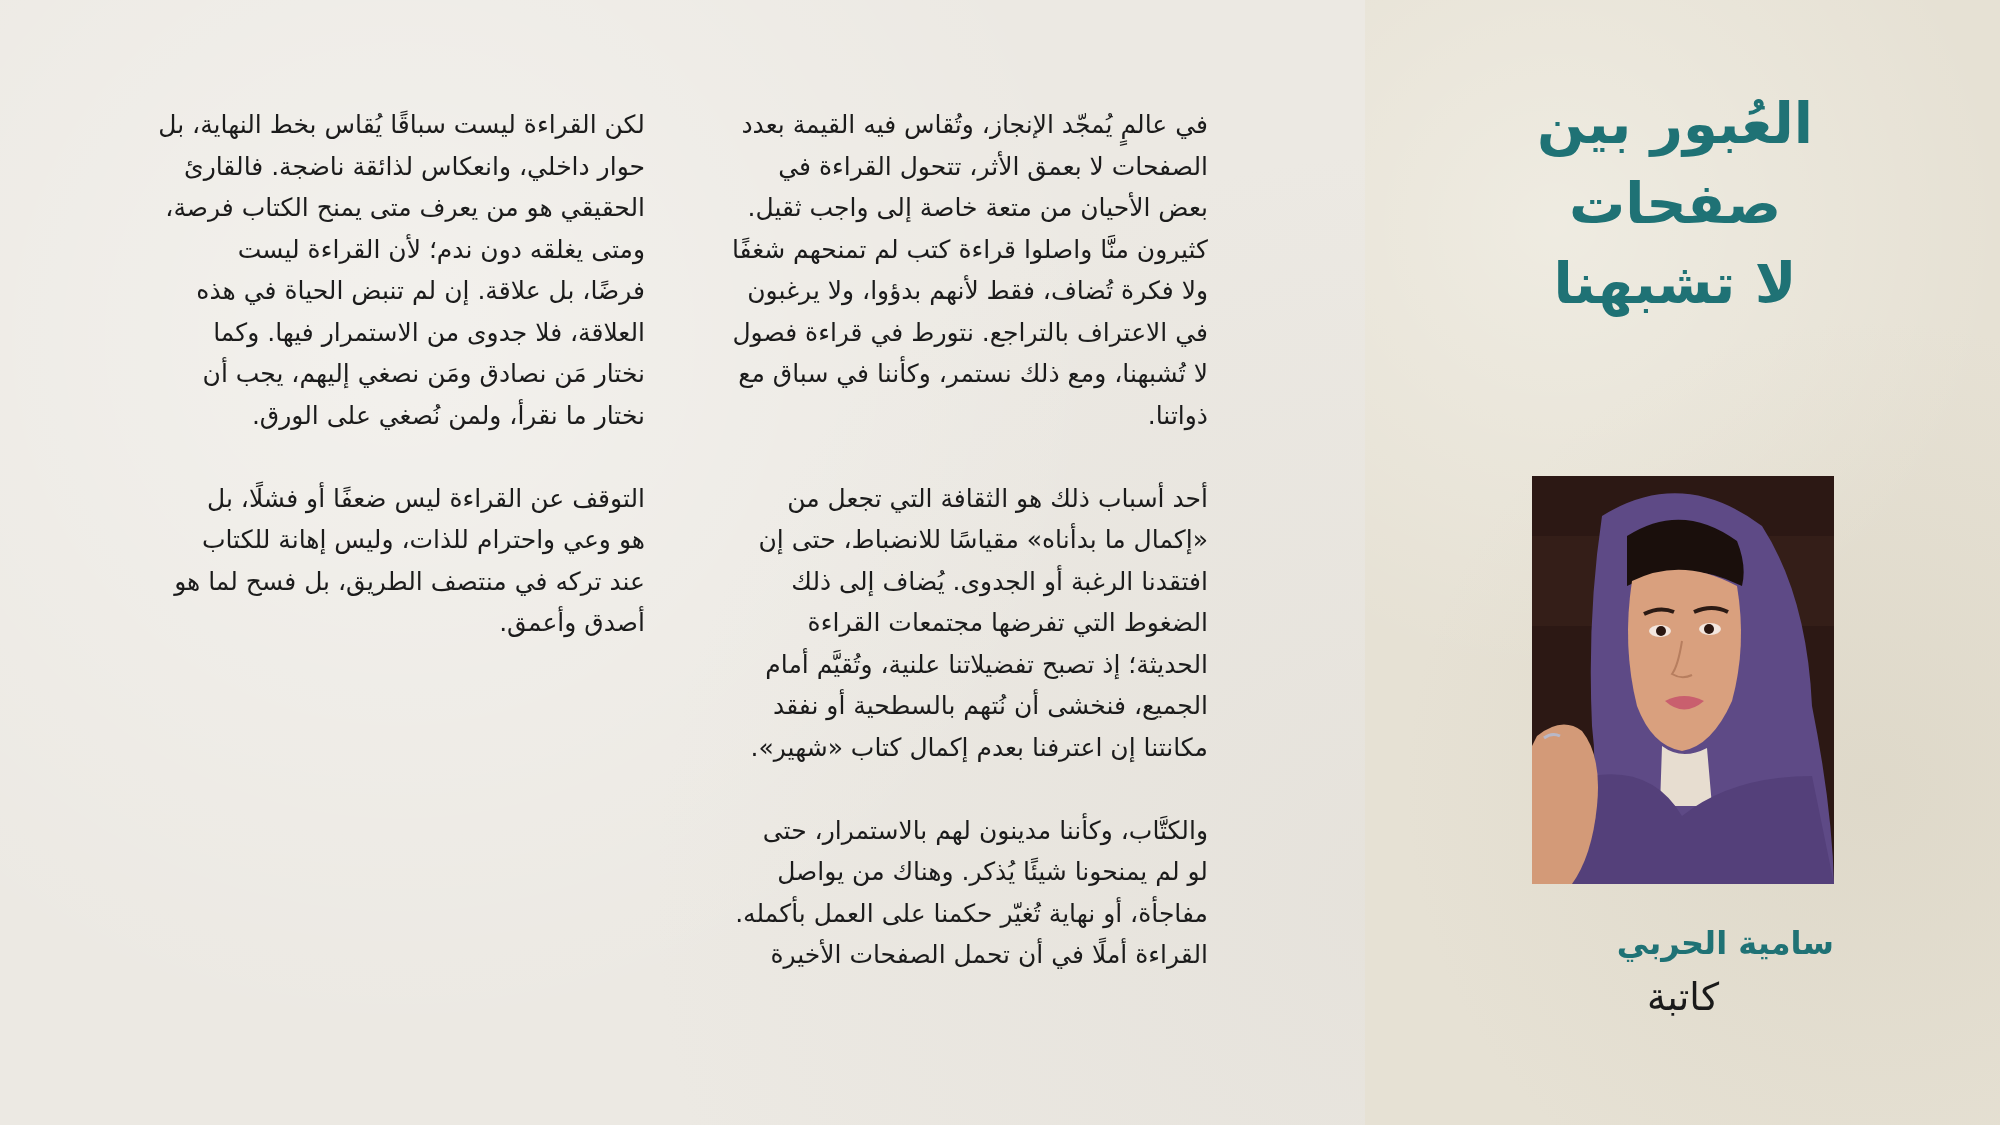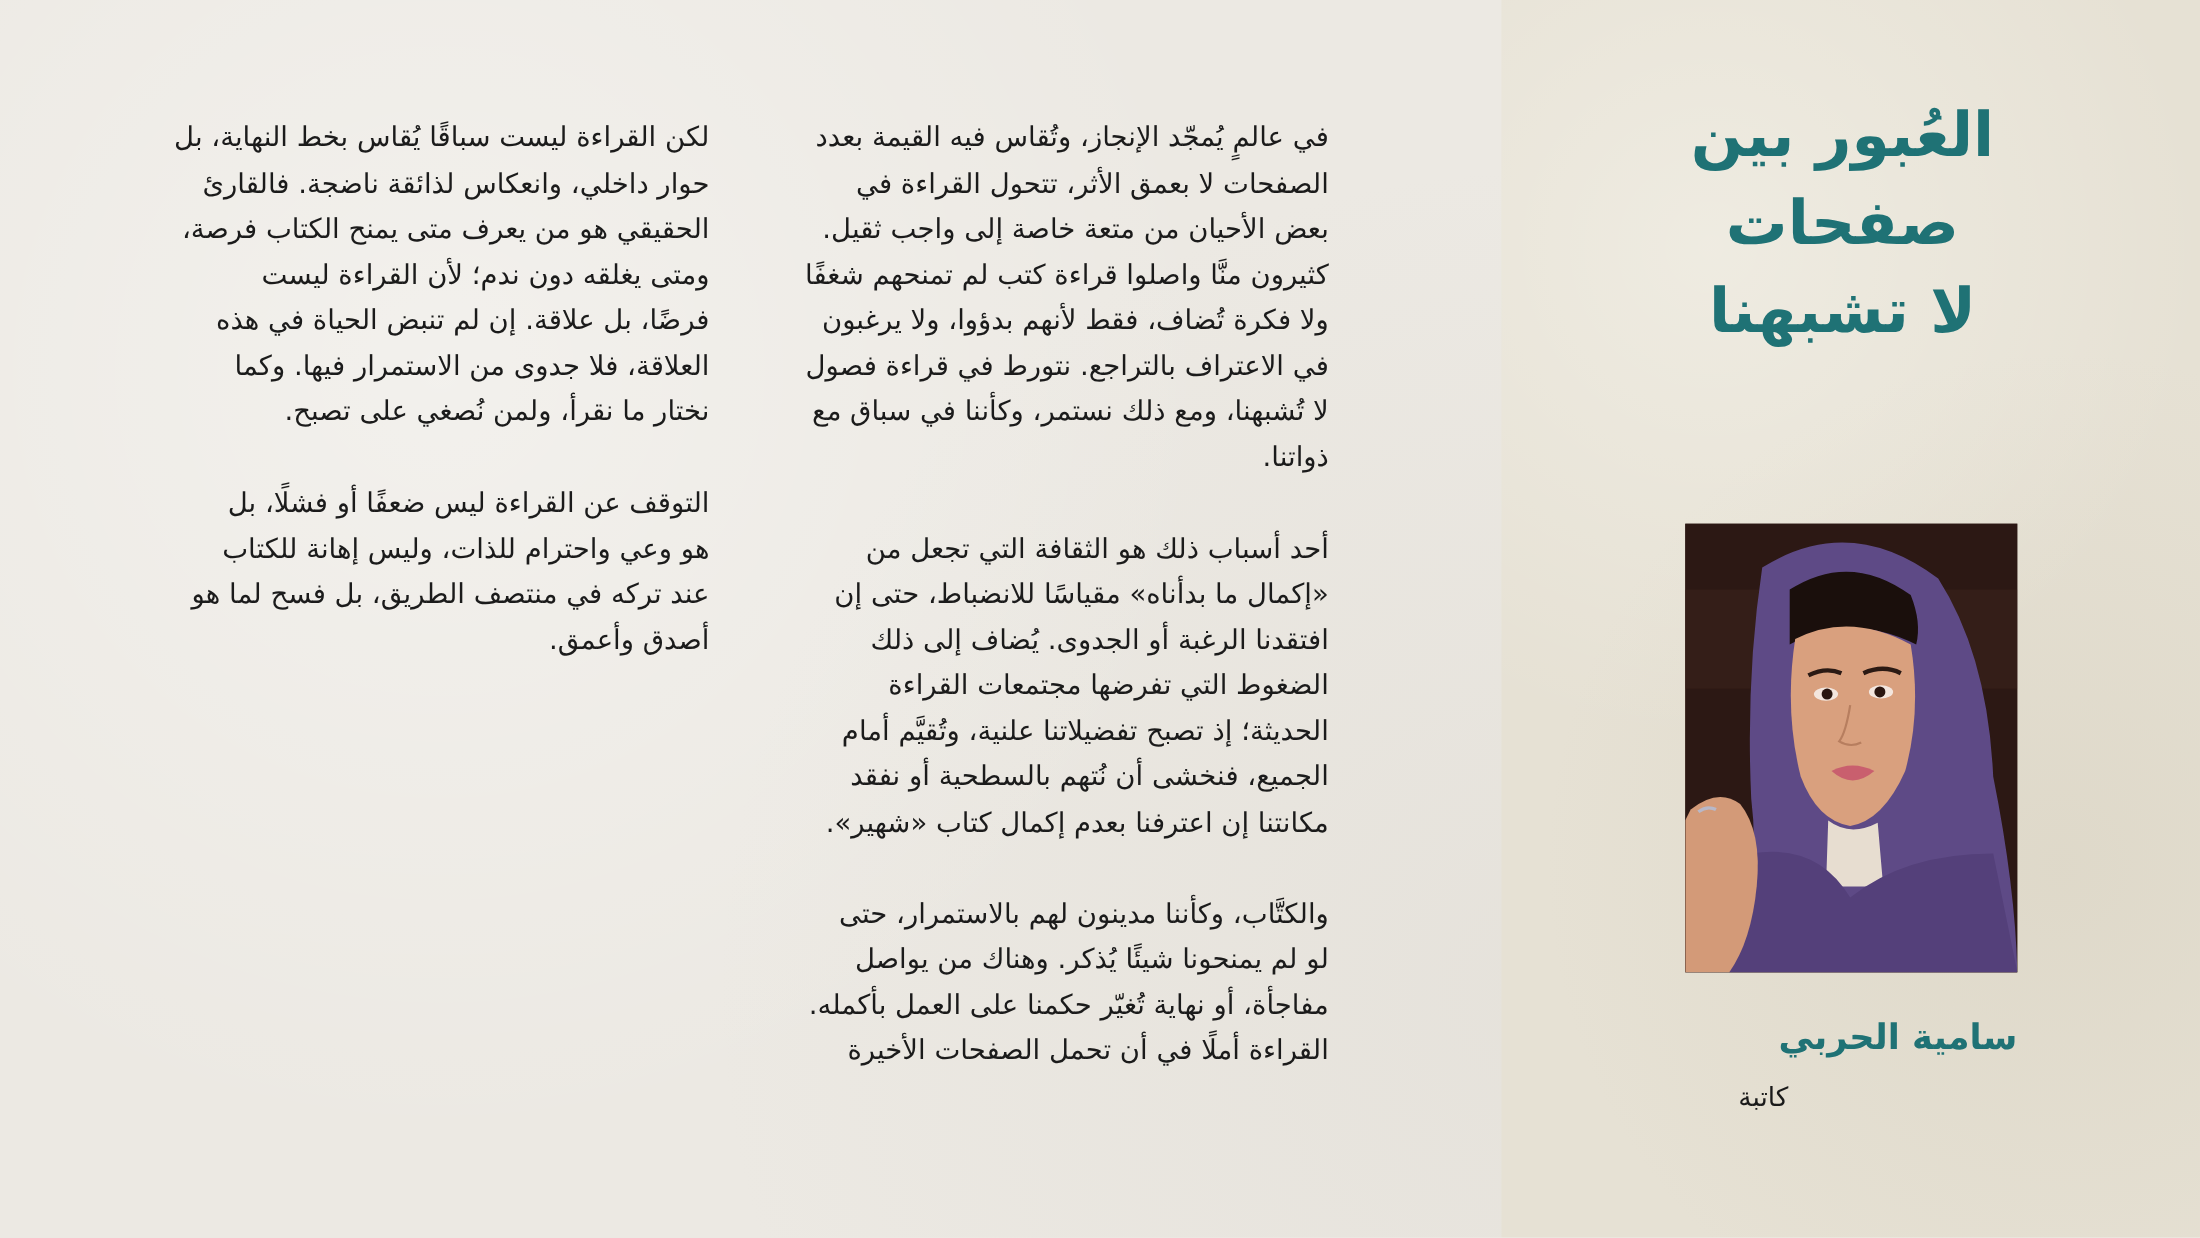--- a/index.html
+++ b/index.html
@@ -34,23 +34,23 @@
       overflow: hidden;
       background: linear-gradient(180deg, #2a1612 0%, #3b211a 40%, #2e1a15 100%);
     }
     .photo svg { width: 100%; height: 100%; display: block; }
     .author-name {
       position: absolute; top: 916px; left: 1532px; width: 302px;
       text-align: right; color: #1f7275; font-weight: bold;
       font-size: 32px; line-height: 54px;
     }
     .author-role {
-      position: absolute; top: 972px; left: 1452px; width: 302px;
+      position: absolute; top: 972px; left: 1532px; width: 302px;
       text-align: center; color: #1a1a1a;
-      font-size: 24px; line-height: 50px;
+      font-size: 38px; line-height: 50px;
     }
     .column {
       position: absolute; top: 104px;
       color: #1b1b1b; font-size: 25px; line-height: 41.5px;
       text-align: right; direction: rtl;
     }
     .col-1 { left: 700px; width: 508px; }
     .col-2 { left: 140px; width: 505px; }
     .column p { margin-bottom: 41.5px; }
     .column p .ln { display: block; white-space: nowrap; }
@@ -131,21 +131,22 @@
   </div>
 
   <div class="column col-2">
     <p>
       <span class="ln">لكن القراءة ليست سباقًا يُقاس بخط النهاية، بل</span>
       <span class="ln">حوار داخلي، وانعكاس لذائقة ناضجة. فالقارئ</span>
       <span class="ln">الحقيقي هو من يعرف متى يمنح الكتاب فرصة،</span>
       <span class="ln">ومتى يغلقه دون ندم؛ لأن القراءة ليست</span>
       <span class="ln">فرضًا، بل علاقة. إن لم تنبض الحياة في هذه</span>
       <span class="ln">العلاقة، فلا جدوى من الاستمرار فيها. وكما</span>
-      <span class="ln">نختار ما نقرأ، ولمن نُصغي على تصبح.</span>
+      <span class="ln">نختار مَن نصادق ومَن نصغي إليهم، يجب أن</span>
+      <span class="ln">نختار ما نقرأ، ولمن نُصغي على الورق.</span>
     </p>
     <p>
       <span class="ln">التوقف عن القراءة ليس ضعفًا أو فشلًا، بل</span>
       <span class="ln">هو وعي واحترام للذات، وليس إهانة للكتاب</span>
       <span class="ln">عند تركه في منتصف الطريق، بل فسح لما هو</span>
       <span class="ln">أصدق وأعمق.</span>
     </p>
   </div>
 
 </div>

